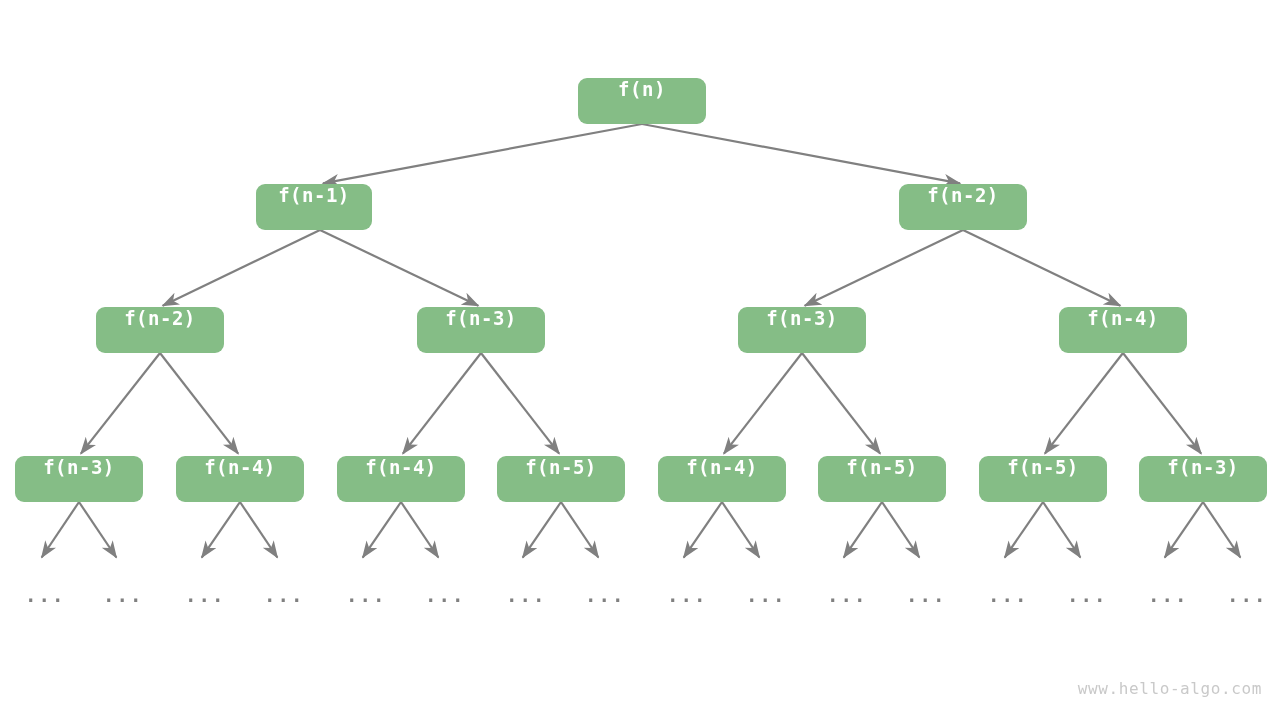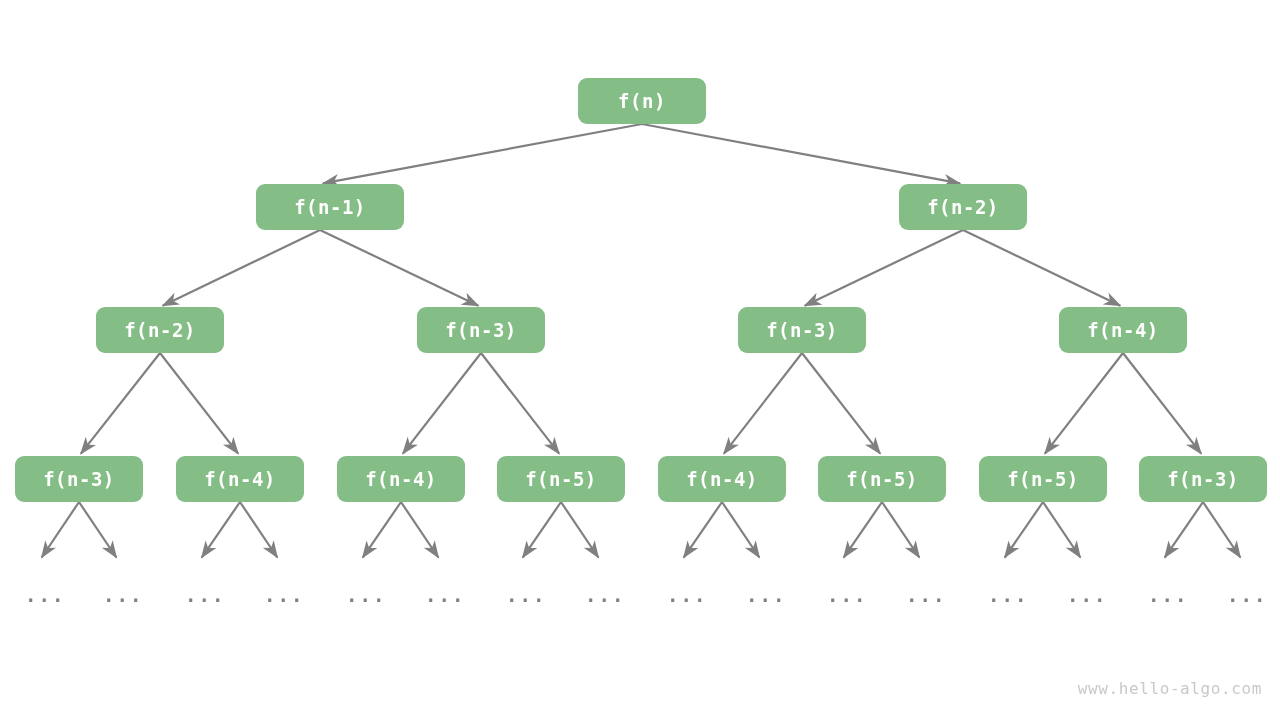--- a/index.html
+++ b/index.html
@@ -30,21 +30,21 @@
     pointer-events: none;
   }
   .node {
     position: absolute;
     box-sizing: border-box;
     height: 46px;
     background: #85bd86;
     border-radius: 9px;
     color: #ffffff;
     display: flex;
-    align-items: center;
+    align-items: flex-start;
     justify-content: center;
     font-size: 19px;
     font-weight: 700;
     letter-spacing: 0.5px;
     white-space: nowrap;
     font-family: "DejaVu Sans Mono", "Liberation Mono", monospace;
   }
   .ellipsis {
     position: absolute;
     color: #808080;
@@ -109,21 +109,21 @@
         <line x1="1043" y1="502" x2="1080.3260072308408" y2="557.5104722920196" stroke="#808080" stroke-width="2.2" marker-end="url(#arrowhead)"></line>
         <line x1="1203" y1="502" x2="1164.703198867411" y2="557.5303616422541" stroke="#808080" stroke-width="2.2" marker-end="url(#arrowhead)"></line>
         <line x1="1203" y1="502" x2="1240.3260072308408" y2="557.5104722920196" stroke="#808080" stroke-width="2.2" marker-end="url(#arrowhead)"></line>
       </g>
   </svg>
 
   <div id="node-layer">
       <div class="node" style="left: 578px; top: 78px; width: 128px;">
         <span>f(n)</span>
       </div>
-      <div class="node" style="left: 256px; top: 184px; width: 148px;">
+      <div class="node" style="left: 256px; top: 184px; width: 116px;">
         <span>f(n-1)</span>
       </div>
       <div class="node" style="left: 899px; top: 184px; width: 128px;">
         <span>f(n-2)</span>
       </div>
       <div class="node" style="left: 96px; top: 307px; width: 128px;">
         <span>f(n-2)</span>
       </div>
       <div class="node" style="left: 417px; top: 307px; width: 128px;">
         <span>f(n-3)</span>

